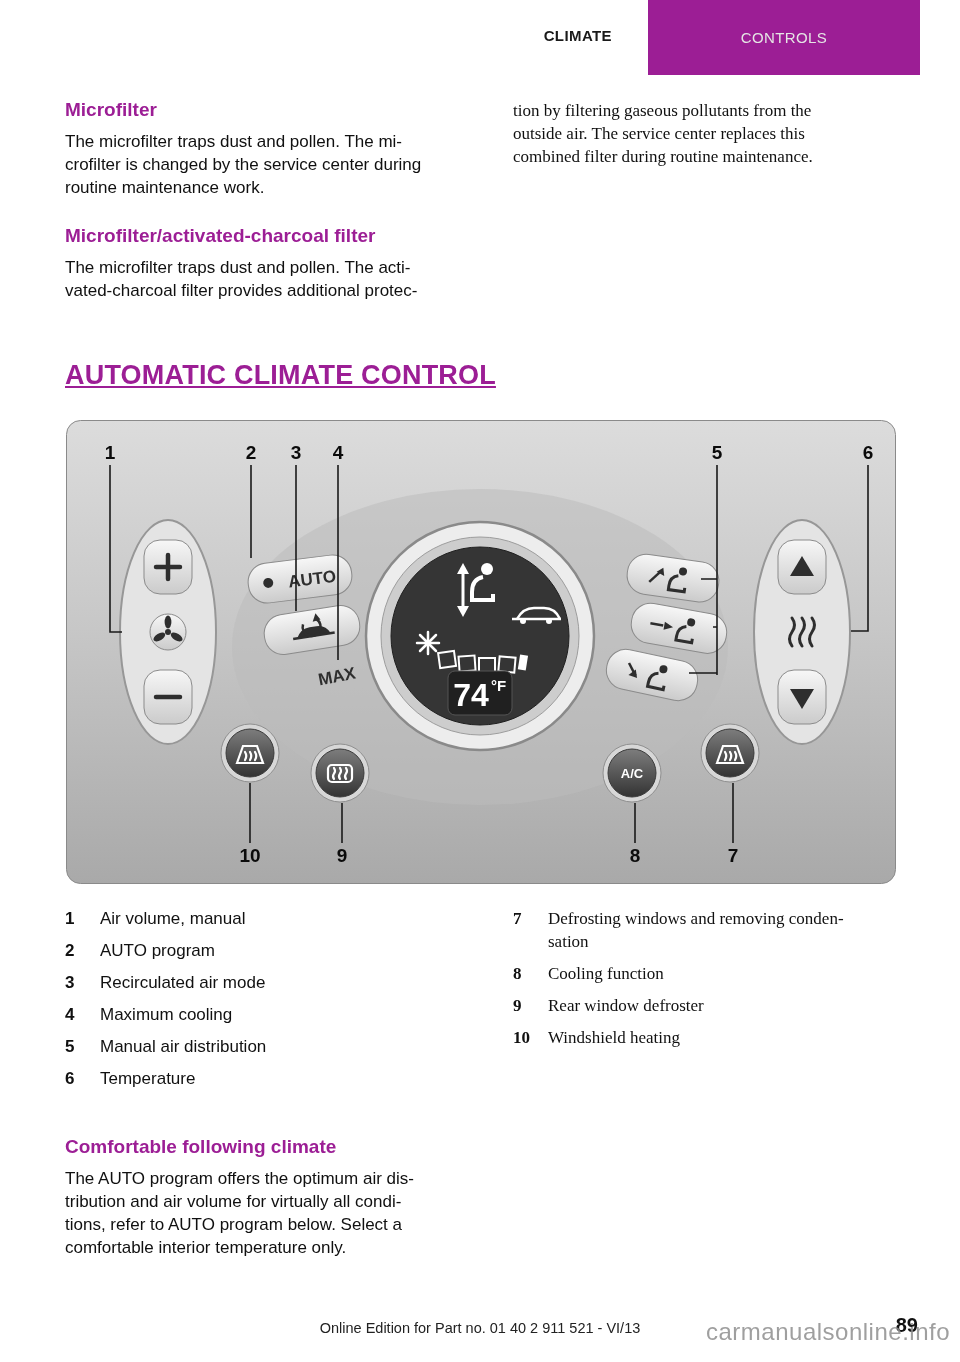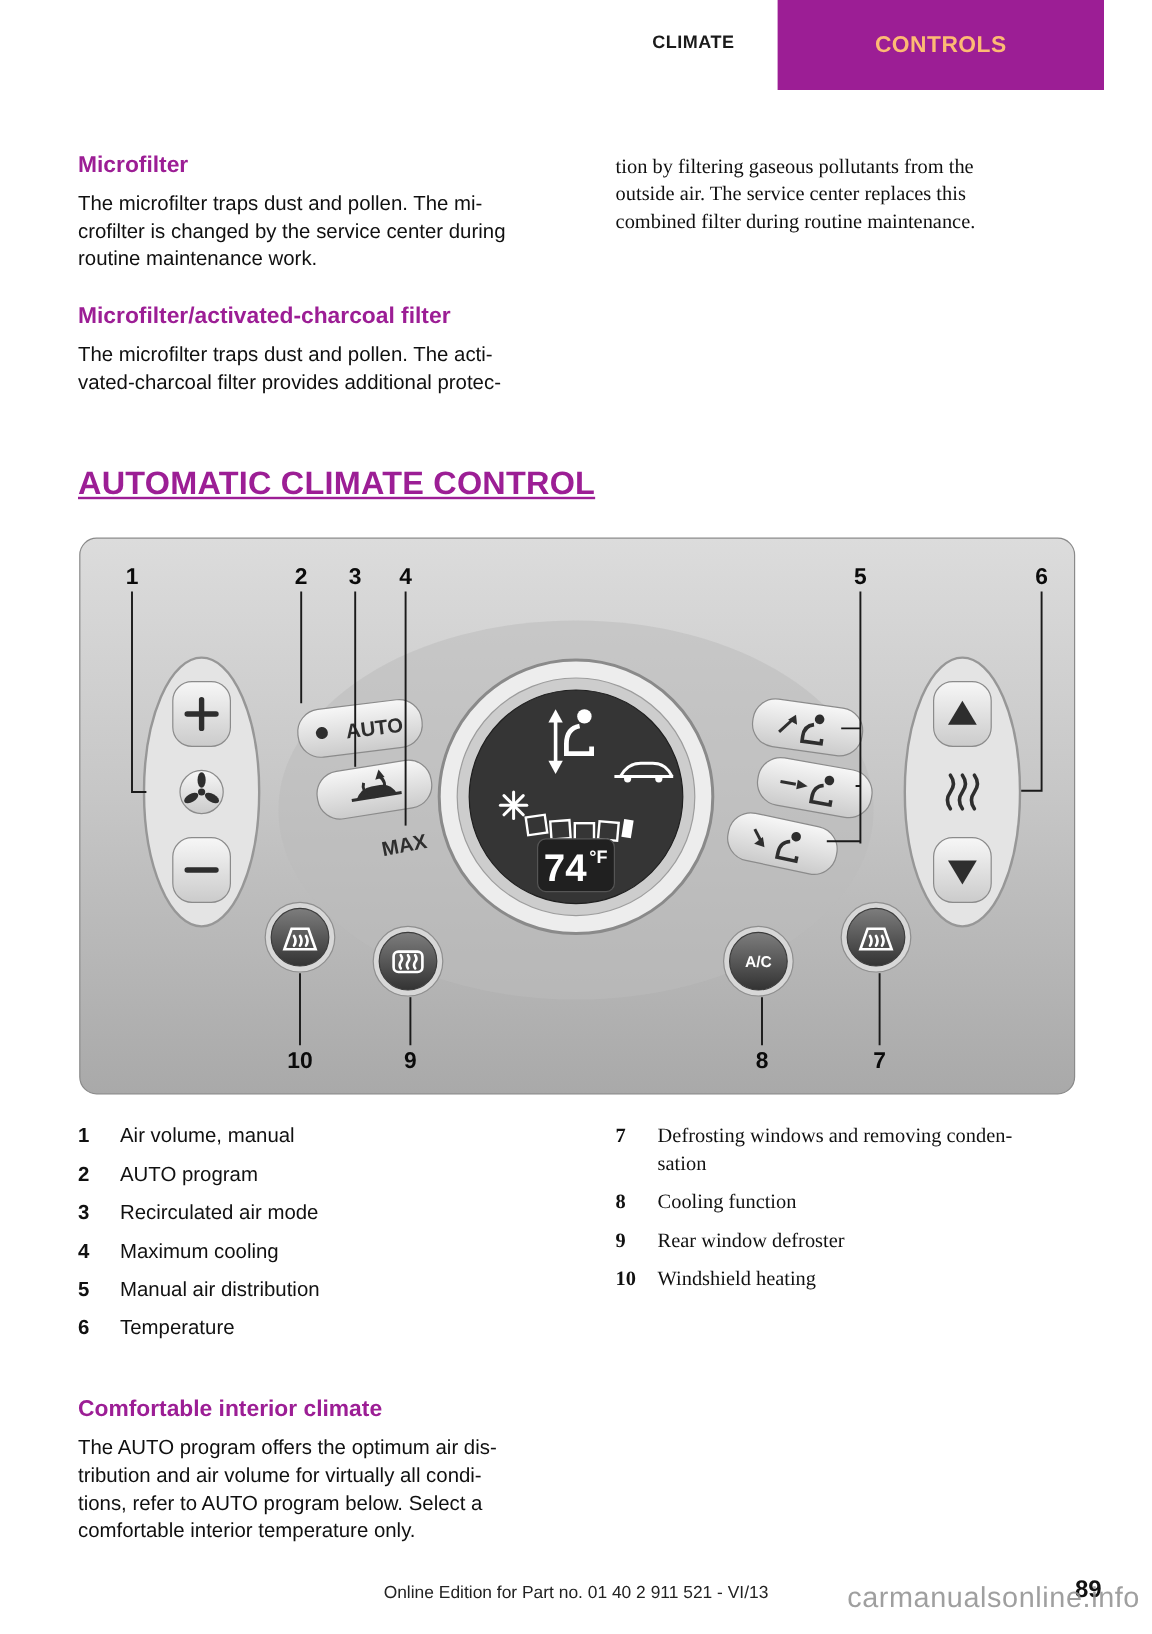--- a/index.html
+++ b/index.html
@@ -8,29 +8,29 @@
   }
   *{margin:0;padding:0;box-sizing:border-box;}
   html,body{background:#ffffff;}
   body{font-family:"Liberation Sans",sans-serif;color:var(--ink);}
   .page{position:relative;width:960px;height:1362px;background:#ffffff;overflow:hidden;}
 
   
   .hdr{position:relative;height:75px;}
   .hdr-section{position:absolute;top:27px;right:348px;font-size:15px;font-weight:bold;letter-spacing:.4px;color:#1a1a1a;}
   .hdr-box{position:absolute;top:0;right:40px;width:272px;height:75px;background:var(--accent);display:flex;align-items:center;justify-content:center;}
-  .hdr-box span{color:#fdba74;font-size:19px;font-weight:bold;letter-spacing:.4px;}
+  .hdr-box span{color:#e5e5e5;font-size:15px;font-weight:normal;letter-spacing:.4px;}
 
   .content{padding:0 63px 0 65px;}
 
   .two-col{display:flex;gap:33px;}
   .col-l{width:415px;flex:0 0 415px;}
   .col-r{flex:1;font-family:Liberation Serif, serif;}
 
-  .top-block{margin-top:52px;}
+  .top-block{margin-top:24px;}
   h3.sub{color:var(--accent);font-size:19px;font-weight:bold;margin-bottom:9px;}
   p.body{font-size:17px;line-height:23px;color:#101010;}
   p.body + h3.sub{margin-top:26px;}
   .pre{white-space:pre-line;}
 
   h1.big{color:var(--accent);font-size:27px;font-weight:bold;margin-top:58px;letter-spacing:.2px;text-decoration:underline;}
 
   figure.panel{margin:28px 0 0 0;width:832px;height:466px;}
   svg{font-family:"Liberation Sans",sans-serif;display:block;}
 
@@ -328,21 +328,21 @@
           </div>
         <div class="legend-row">
             <span class="num">10</span>
             <span class="lbl">Windshield heating</span>
           </div>
       </div>
     </div>
 
     <div class="two-col bottom-block">
       <div class="col-l">
-        <h3 class="sub">Comfortable interior climate</h3>
+        <h3 class="sub">Comfortable following climate</h3>
         <p class="body pre">The AUTO program offers the optimum air dis-
 tribution and air volume for virtually all condi-
 tions, refer to AUTO program below. Select a
 comfortable interior temperature only.</p>
       </div>
     </div>
 
   </div>
 
   <footer>

